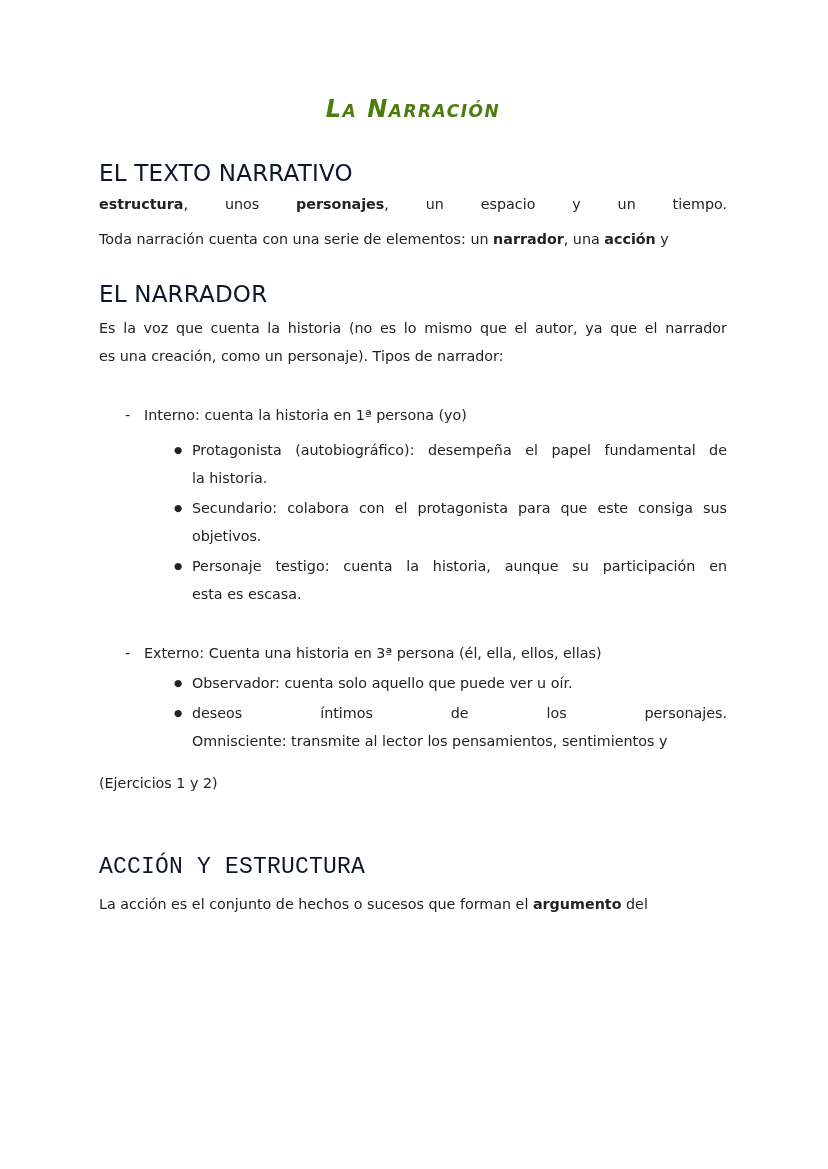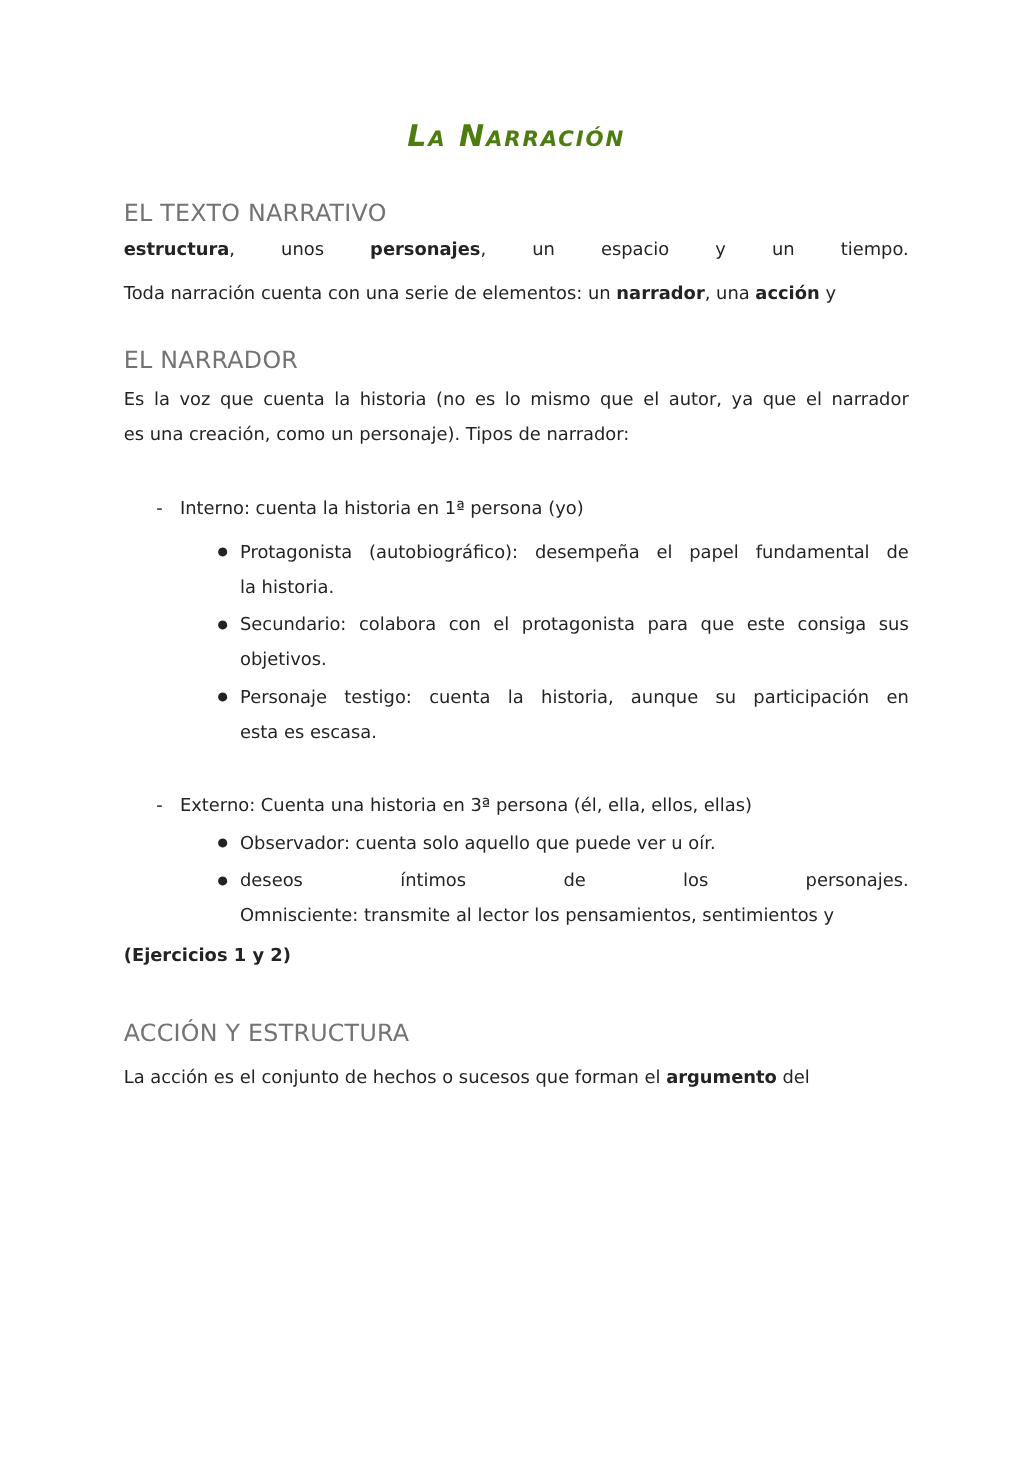--- a/index.html
+++ b/index.html
@@ -25,28 +25,28 @@
     text-align: center;
     font-size: 24px;
     font-weight: bold;
     font-style: italic;
     font-variant: small-caps;
     letter-spacing: 1.5px;
     color: #4d7c0f;
   }
 
   .sec-heading {
-    font-size: 19px;
+    font-size: 23px;
     font-weight: normal;
-    color: #737373;
+    color: #0f172a;
     letter-spacing: 0.2px;
   }
   .h-texto    { margin-top: 37px; }
   .h-narrador { margin-top: 24px; }
-  .h-accion   { margin-top: 37px; }
+  .h-accion   { margin-top: 57px; font-family: Liberation Mono, monospace; }
 
   .tline { text-align: justify; text-align-last: justify; }
   .tline:last-child { text-align-last: left; }
   .tline .b { font-weight: bold; }
 
   .para-wide   .tline { line-height: 35px; }
   .para-wide36 .tline { line-height: 36px; }
   .para-norm   .tline { line-height: 28px; }
 
   .p1       { margin-top: 42px; }
@@ -68,21 +68,21 @@
   .item-text .tline { line-height: 28px; }
 
   .li-interno { margin-top: 31px; }
   .li-b1      { margin-top: 7px;  }
   .li-b2      { margin-top: 2px;  }
   .li-b3      { margin-top: 2px;  }
   .li-externo { margin-top: 31px; }
   .li-b4      { margin-top: 2px;  }
   .li-b5      { margin-top: 2px;  }
 
-  .exercises { margin-top: 4px; line-height: 28px; font-weight: bold; }
+  .exercises { margin-top: 14px; line-height: 28px; }
 </style>
 </head>
 <body>
 
 <div class="page">
   <div class="content">
 
     <div class="doc-title">La Narración</div>
 
     <div class="sec-heading h-texto">EL TEXTO NARRATIVO</div>

